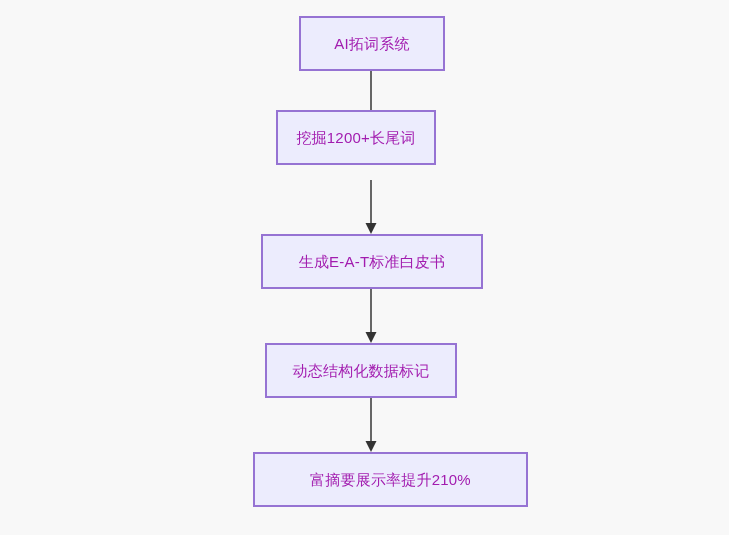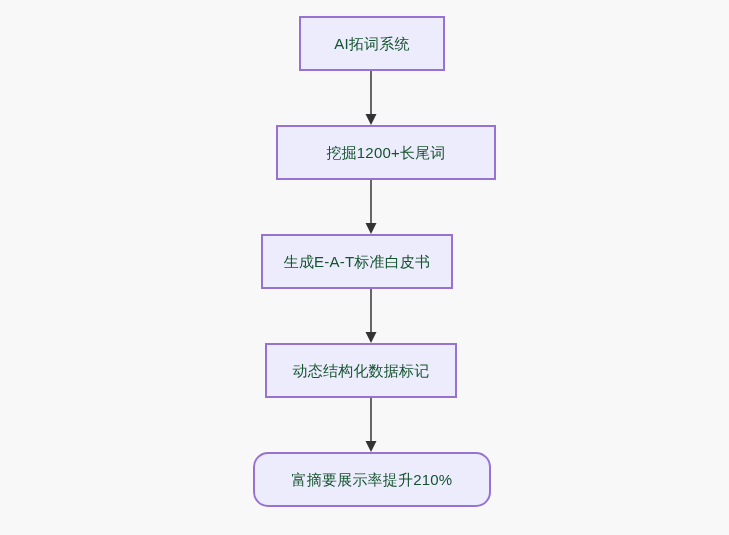--- a/index.html
+++ b/index.html
@@ -20,21 +20,21 @@
     background: #f8f8f8;
   }
   .node {
     position: absolute;
     box-sizing: border-box;
     background: #ececfd;
     border: 2px solid #9673d3;
     display: flex;
     align-items: center;
     justify-content: center;
-    color: #14532d;
+    color: #a21caf;
     font-size: 15px;
     line-height: 1;
     letter-spacing: 0.2px;
     white-space: nowrap;
     font-weight: 400;
   }
   .node-label {
     display: block;
   }
   .edge {
@@ -76,29 +76,29 @@
     <svg width="20" height="54" viewBox="0 0 20 54" aria-hidden="true">
       <line x1="10" y1="0" x2="10" y2="47" stroke="#666666" stroke-width="2"></line>
       <polygon points="10,54 4.5,43 15.5,43" fill="#333333"></polygon>
     </svg>
   </div>
 
   <div class="node" style="left:299px; top:16px; width:146px; height:55px;">
     <span class="node-label">AI拓词系统</span>
   </div>
 
-  <div class="node" style="left:276px; top:125px; width:220px; height:55px;">
+  <div class="node" style="left:276px; top:110px; width:160px; height:55px;">
     <span class="node-label">挖掘1200+长尾词</span>
   </div>
 
-  <div class="node" style="left:261px; top:234px; width:192px; height:55px;">
+  <div class="node" style="left:261px; top:234px; width:222px; height:55px;">
     <span class="node-label">生成E-A-T标准白皮书</span>
   </div>
 
   <div class="node" style="left:265px; top:343px; width:192px; height:55px;">
     <span class="node-label">动态结构化数据标记</span>
   </div>
 
-  <div class="node" style="left:253px; top:452px; width:238px; height:55px;border-radius:15px;">
+  <div class="node" style="left:253px; top:452px; width:275px; height:55px;">
     <span class="node-label">富摘要展示率提升210%</span>
   </div>
 
 </div>
 
 </body></html>

